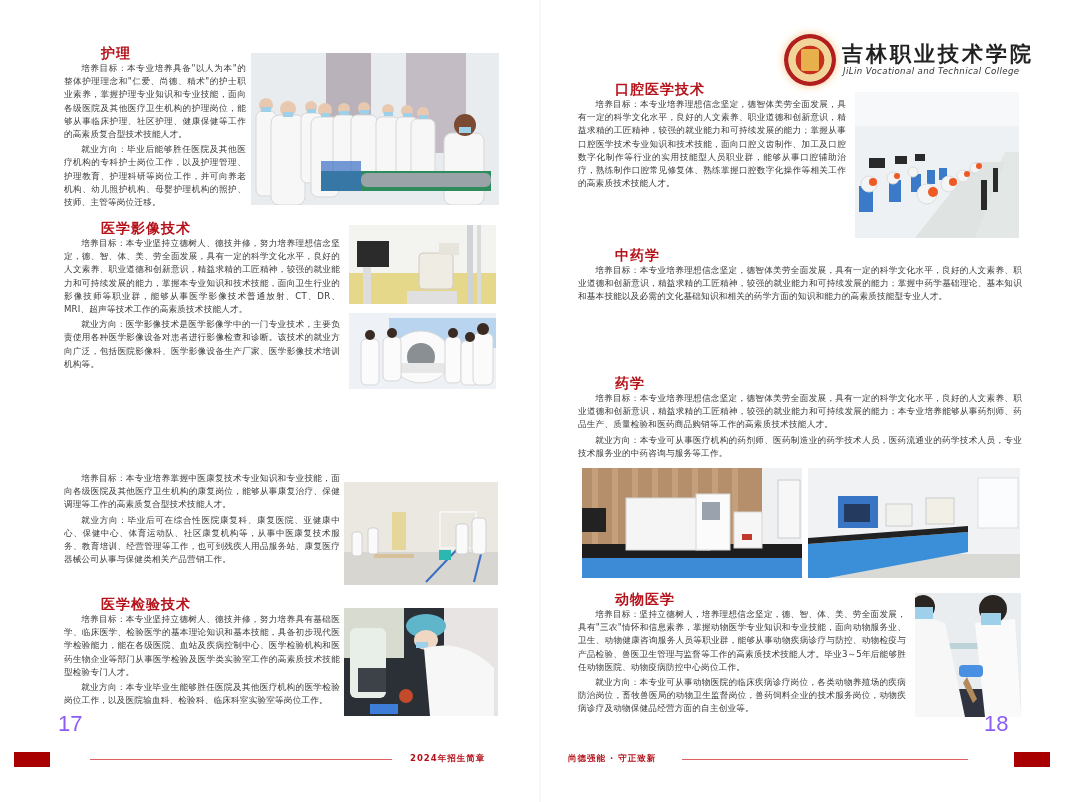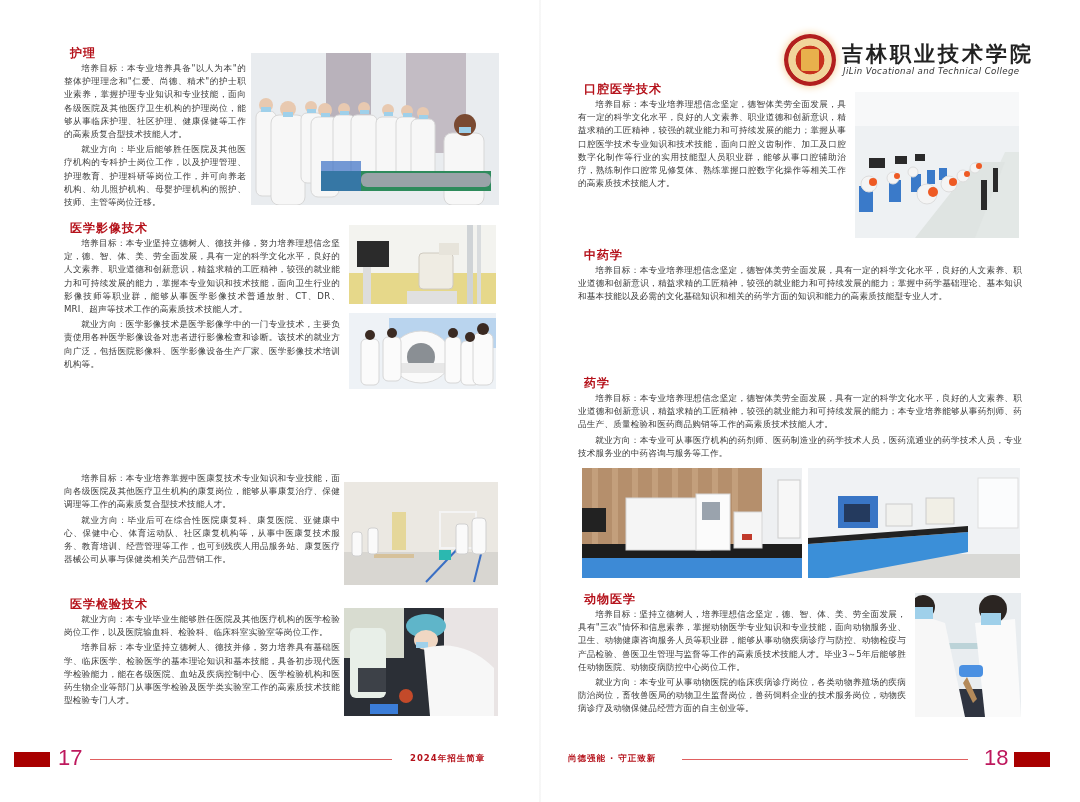--- a/index.html
+++ b/index.html
@@ -3,26 +3,26 @@
 <meta charset="utf-8">
 <style>
 *{box-sizing:border-box;margin:0;padding:0}
 html,body{width:1080px;height:802px;background:#fff;overflow:hidden}
 body{position:relative;font-family:"DejaVu Sans","Liberation Sans",sans-serif;color:#333}
 .page{position:absolute;top:0;height:802px;width:540px;background:#fff}
 .page-left{left:0}
 .page-right{left:540px}
 .spine{position:absolute;left:539px;top:0;width:2px;height:802px;background:linear-gradient(90deg,#eee,#fff,#eee)}
 .sec{position:absolute}
-.sec-title{color:#b5121b;font-weight:bold;font-size:12px;letter-spacing:1px;margin-left:6px;line-height:18px;font-family:"DejaVu Sans",sans-serif}
+.sec-title{color:#b5121b;font-weight:bold;font-size:14px;letter-spacing:1px;margin-left:37px;line-height:18px;font-family:"DejaVu Sans",sans-serif}
 .para{font-size:8.6px;line-height:13.2px;color:#3a3a3a;text-indent:2em;text-align:justify;letter-spacing:0.2px}
 .para+.para{margin-top:2px}
 .photo{position:absolute;overflow:hidden;background:#ddd}
 .footer-bar{position:absolute;top:752px;width:36px;height:15px;background:#a80000}
-.footer-num{position:absolute;top:745px;font-size:22px;color:#be185d;font-family:"Liberation Sans",sans-serif;letter-spacing:0px}
+.footer-num{position:absolute;top:711px;font-size:22px;color:#8b5cf6;font-family:"Liberation Sans",sans-serif;letter-spacing:0px}
 .footer-line{position:absolute;top:759px;height:1px;background:#e06060}
 .footer-text{position:absolute;top:753px;font-size:8.5px;color:#b5121b;font-weight:bold;letter-spacing:1px}
 .logo{position:absolute;left:784px;top:34px;width:52px;height:52px;border-radius:50%;background:radial-gradient(circle,#c7301c 0 38%,#f1d49a 40% 58%,#b21e1e 60% 78%,#f5e6c5 80% 100%);box-shadow:0 0 8px #f3c98a}
 .logo-inner{position:absolute;left:17px;top:15px;width:18px;height:22px;background:#e8b04c;border-radius:2px}
 .college-cn{position:absolute;left:842px;top:40px;font-size:21px;font-weight:bold;color:#222;letter-spacing:3px;font-family:"DejaVu Serif",serif}
 .college-en{position:absolute;left:843px;top:66px;font-size:8.6px;font-style:italic;color:#333;letter-spacing:0.4px;font-family:"DejaVu Sans",sans-serif}
 </style>
 </head>
 <body>
 
@@ -141,22 +141,22 @@
         <rect x="8" y="50" width="10" height="24" rx="3"></rect>
           <rect x="24" y="46" width="10" height="26" rx="3"></rect>
         <rect x="112" y="42" width="12" height="30" rx="3"></rect>
           <rect x="128" y="36" width="14" height="36" rx="4"></rect>
       </g>
     </svg>
   </div>
 
   <div class="sec" style="left:64px;top:595px;width:276px;">
     <div class="sec-title">医学检验技术</div>
+    <p class="para">培养目标：本专业坚持立德树人、德技并修，努力培养具有基础医学、临床医学、检验医学的基本理论知识和基本技能，具备初步现代医学检验能力，能在各级医院、血站及疾病控制中心、医学检验机构和医药生物企业等部门从事医学检验及医学类实验室工作的高素质技术技能型检验专门人才。</p>
     <p class="para">就业方向：本专业毕业生能够胜任医院及其他医疗机构的医学检验岗位工作，以及医院输血科、检验科、临床科室实验室等岗位工作。</p>
-    <p class="para">培养目标：本专业坚持立德树人、德技并修，努力培养具有基础医学、临床医学、检验医学的基本理论知识和基本技能，具备初步现代医学检验能力，能在各级医院、血站及疾病控制中心、医学检验机构和医药生物企业等部门从事医学检验及医学类实验室工作的高素质技术技能型检验专门人才。</p>
   </div>
   <div class="photo" style="left:344px;top:608px;width:154px;height:108px;">
     <svg width="154" height="108" viewBox="0 0 154 108">
       <rect width="154" height="108" fill="#2b2f36"></rect>
       <rect x="100" y="0" width="54" height="108" fill="#e9e4e4"></rect>
       <rect x="0" y="0" width="60" height="50" fill="#d8dcd0"></rect>
       <rect x="6" y="20" width="36" height="70" rx="6" fill="#e8efe8"></rect>
       <rect x="14" y="60" width="28" height="24" fill="#3d4148"></rect>
       <ellipse cx="82" cy="18" rx="20" ry="12" fill="#5fb5c9"></ellipse>
       <ellipse cx="82" cy="32" rx="12" ry="10" fill="#f0d7c3"></ellipse>

